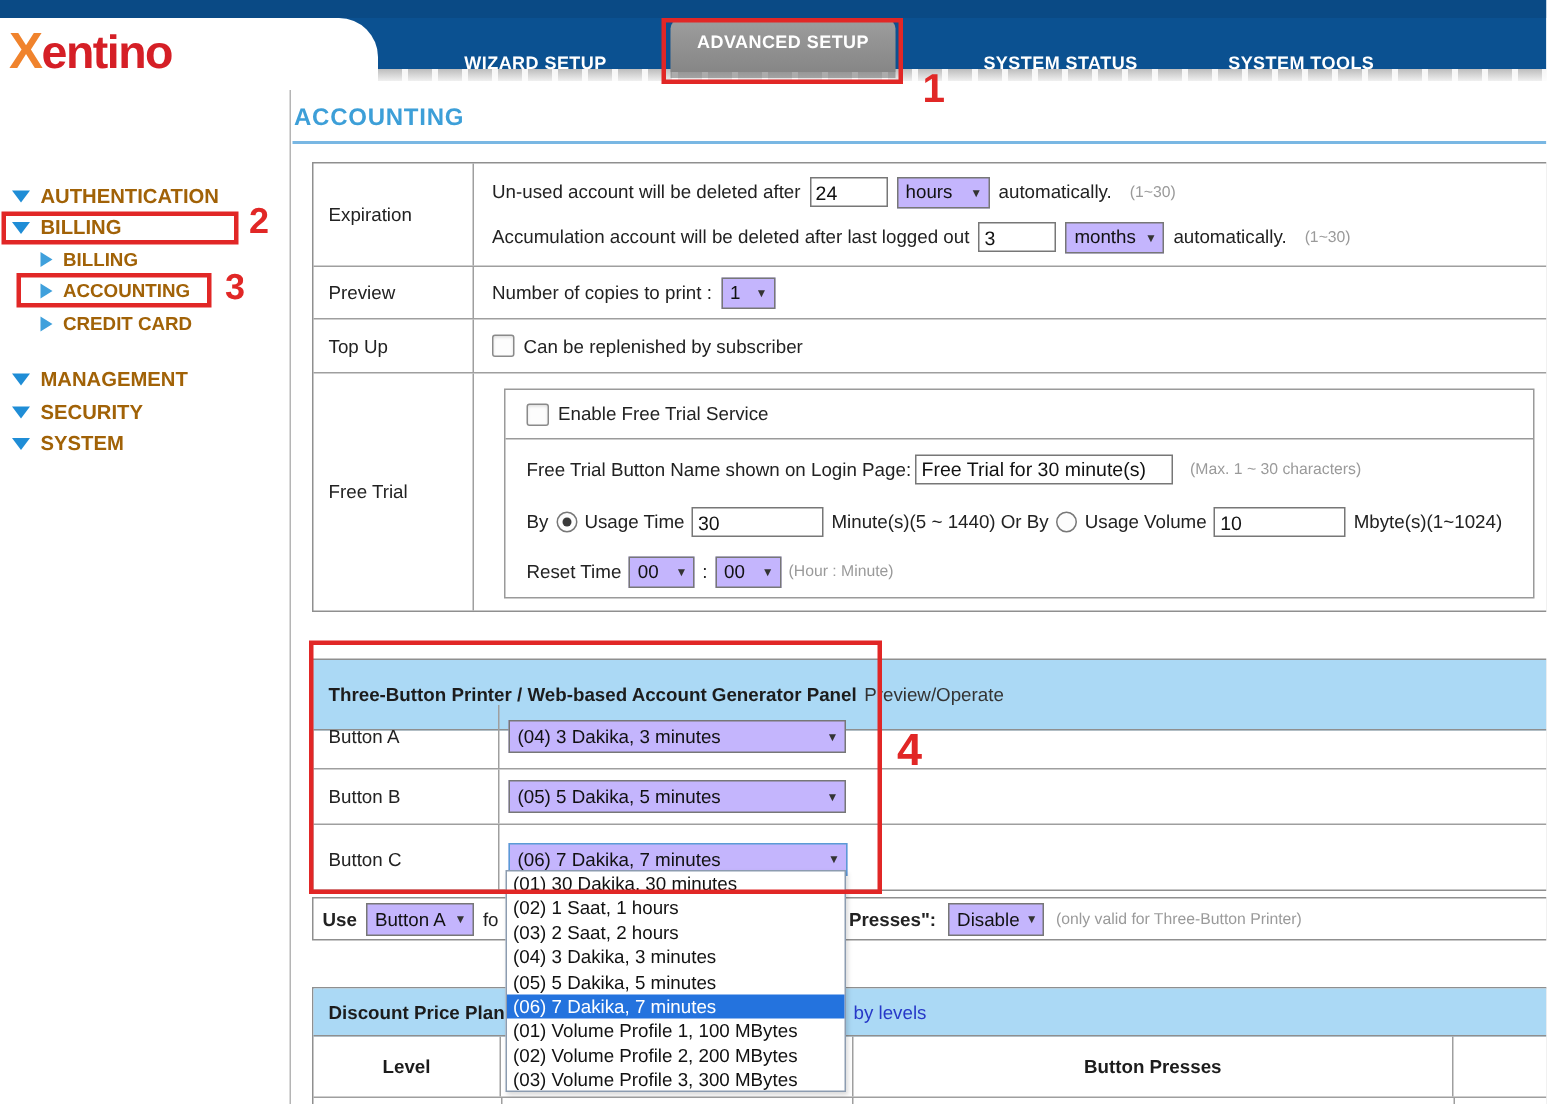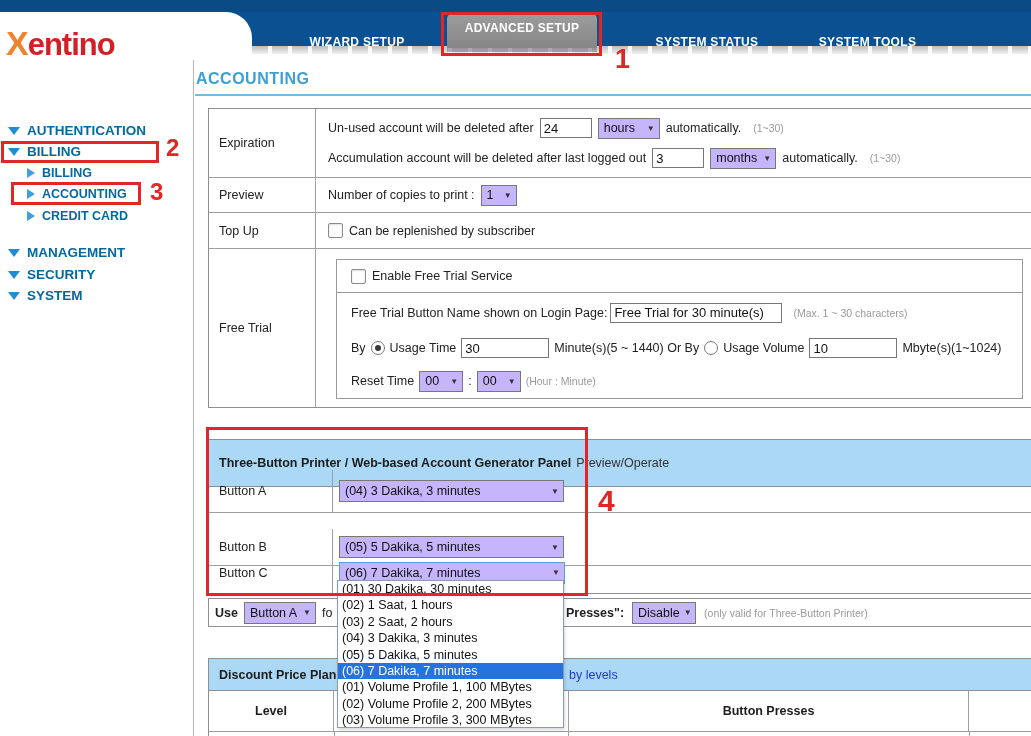--- a/index.html
+++ b/index.html
@@ -6,31 +6,31 @@
   #screen{position:relative;width:1031px;height:736px;overflow:hidden;background:#fff;
           font-family:"Liberation Sans","DejaVu Sans",sans-serif;color:#1c1c1c;}
   
   .navband{position:absolute;left:0;top:0;width:1031px;height:46px;background:#0b5191;}
   .navtopstrip{position:absolute;left:0;top:0;width:1031px;height:12px;background:#0a4a85;}
   .logoplate{position:absolute;left:0;top:12px;width:252px;height:60px;background:#fff;border-top-right-radius:26px;}
   .navshadow{position:absolute;left:252px;top:46px;width:779px;height:8px;
      background:linear-gradient(#bdbdbd,#f0f0f0);}
   .navshadow:after{content:"";position:absolute;inset:0;
      background:repeating-linear-gradient(90deg,transparent 0 16px,rgba(255,255,255,.85) 16px 20px);}
-  .logo{position:absolute;left:6px;top:18px;font-size:31px;font-weight:bold;letter-spacing:-1px;line-height:50px;}
+  .logo{position:absolute;left:6px;top:18px;font-size:31px;font-weight:bold;letter-spacing:-1px;line-height:32px;}
   .logo .lx{color:#f0832d;font-size:34px;}
   .logo .lr{color:#d51f26;}
   .navitem{position:absolute;top:19px;color:#fff;font-size:12px;font-weight:bold;
      text-align:center;letter-spacing:.3px;cursor:pointer;margin-top:16px;}
   .navtab{position:absolute;left:447px;top:13px;width:150px;height:35px;
      background:linear-gradient(#9d9d9d,#868686);border-radius:6px 6px 0 0;
      box-shadow:0 4px 0 rgba(110,110,110,.55);color:#fff;font-size:12px;font-weight:bold;
      text-align:center;padding-top:8px;box-sizing:border-box;letter-spacing:.3px;cursor:pointer;}
   
-  .snav{position:absolute;display:flex;align-items:center;gap:7px;font-weight:bold;color:#0369a1;cursor:pointer;}
+  .snav{position:absolute;display:flex;align-items:center;gap:7px;font-weight:bold;color:#a16207;cursor:pointer;}
   .snav.l1{font-size:13.5px;}
   .snav.l2{font-size:12.5px;}
   .tridown{width:0;height:0;border-left:6px solid transparent;border-right:6px solid transparent;border-top:8px solid #1f8dd6;}
   .triright{width:0;height:0;border-top:5px solid transparent;border-bottom:5px solid transparent;border-left:8px solid #3fa0dc;}
   .framediv{position:absolute;left:193px;top:60px;width:1px;height:676px;background:#b5b5b5;}
   
   .pagetitle{position:absolute;left:196px;top:70px;font-size:16px;font-weight:bold;color:#3d9fd8;letter-spacing:.5px;}
   .titleline{position:absolute;left:195px;top:94px;width:836px;height:2px;background:#79b7e3;}
   
   .tbl{position:absolute;border:1px solid #8f8f8f;box-sizing:border-box;background:#fff;}
@@ -224,21 +224,21 @@
     </div>
     <div class="trow" style="top:30px;height:43px;">
       <div class="lcell" style="width:124px;">Button A</div>
       <div class="ccell" style="left:124px;right:0;padding-left:6px;">
         <div class="sel" style="width:225px;height:22px;">
             <span>(04) 3 Dakika, 3 minutes</span>
             <span class="arr">▼</span>
           </div>
       </div>
     </div>
-    <div class="trow" style="top:89px;height:37px;padding-left:32px;">
+    <div class="trow" style="top:73px;height:37px;padding-left:32px;">
       <div class="lcell" style="width:124px;">Button B</div>
       <div class="ccell" style="left:124px;right:0;padding-left:6px;">
         <div class="sel" style="width:225px;height:22px;">
             <span>(05) 5 Dakika, 5 minutes</span>
             <span class="arr">▼</span>
           </div>
       </div>
     </div>
     <div class="trow last" style="top:110px;height:45px;">
       <div class="lcell" style="width:124px;">Button C</div>

